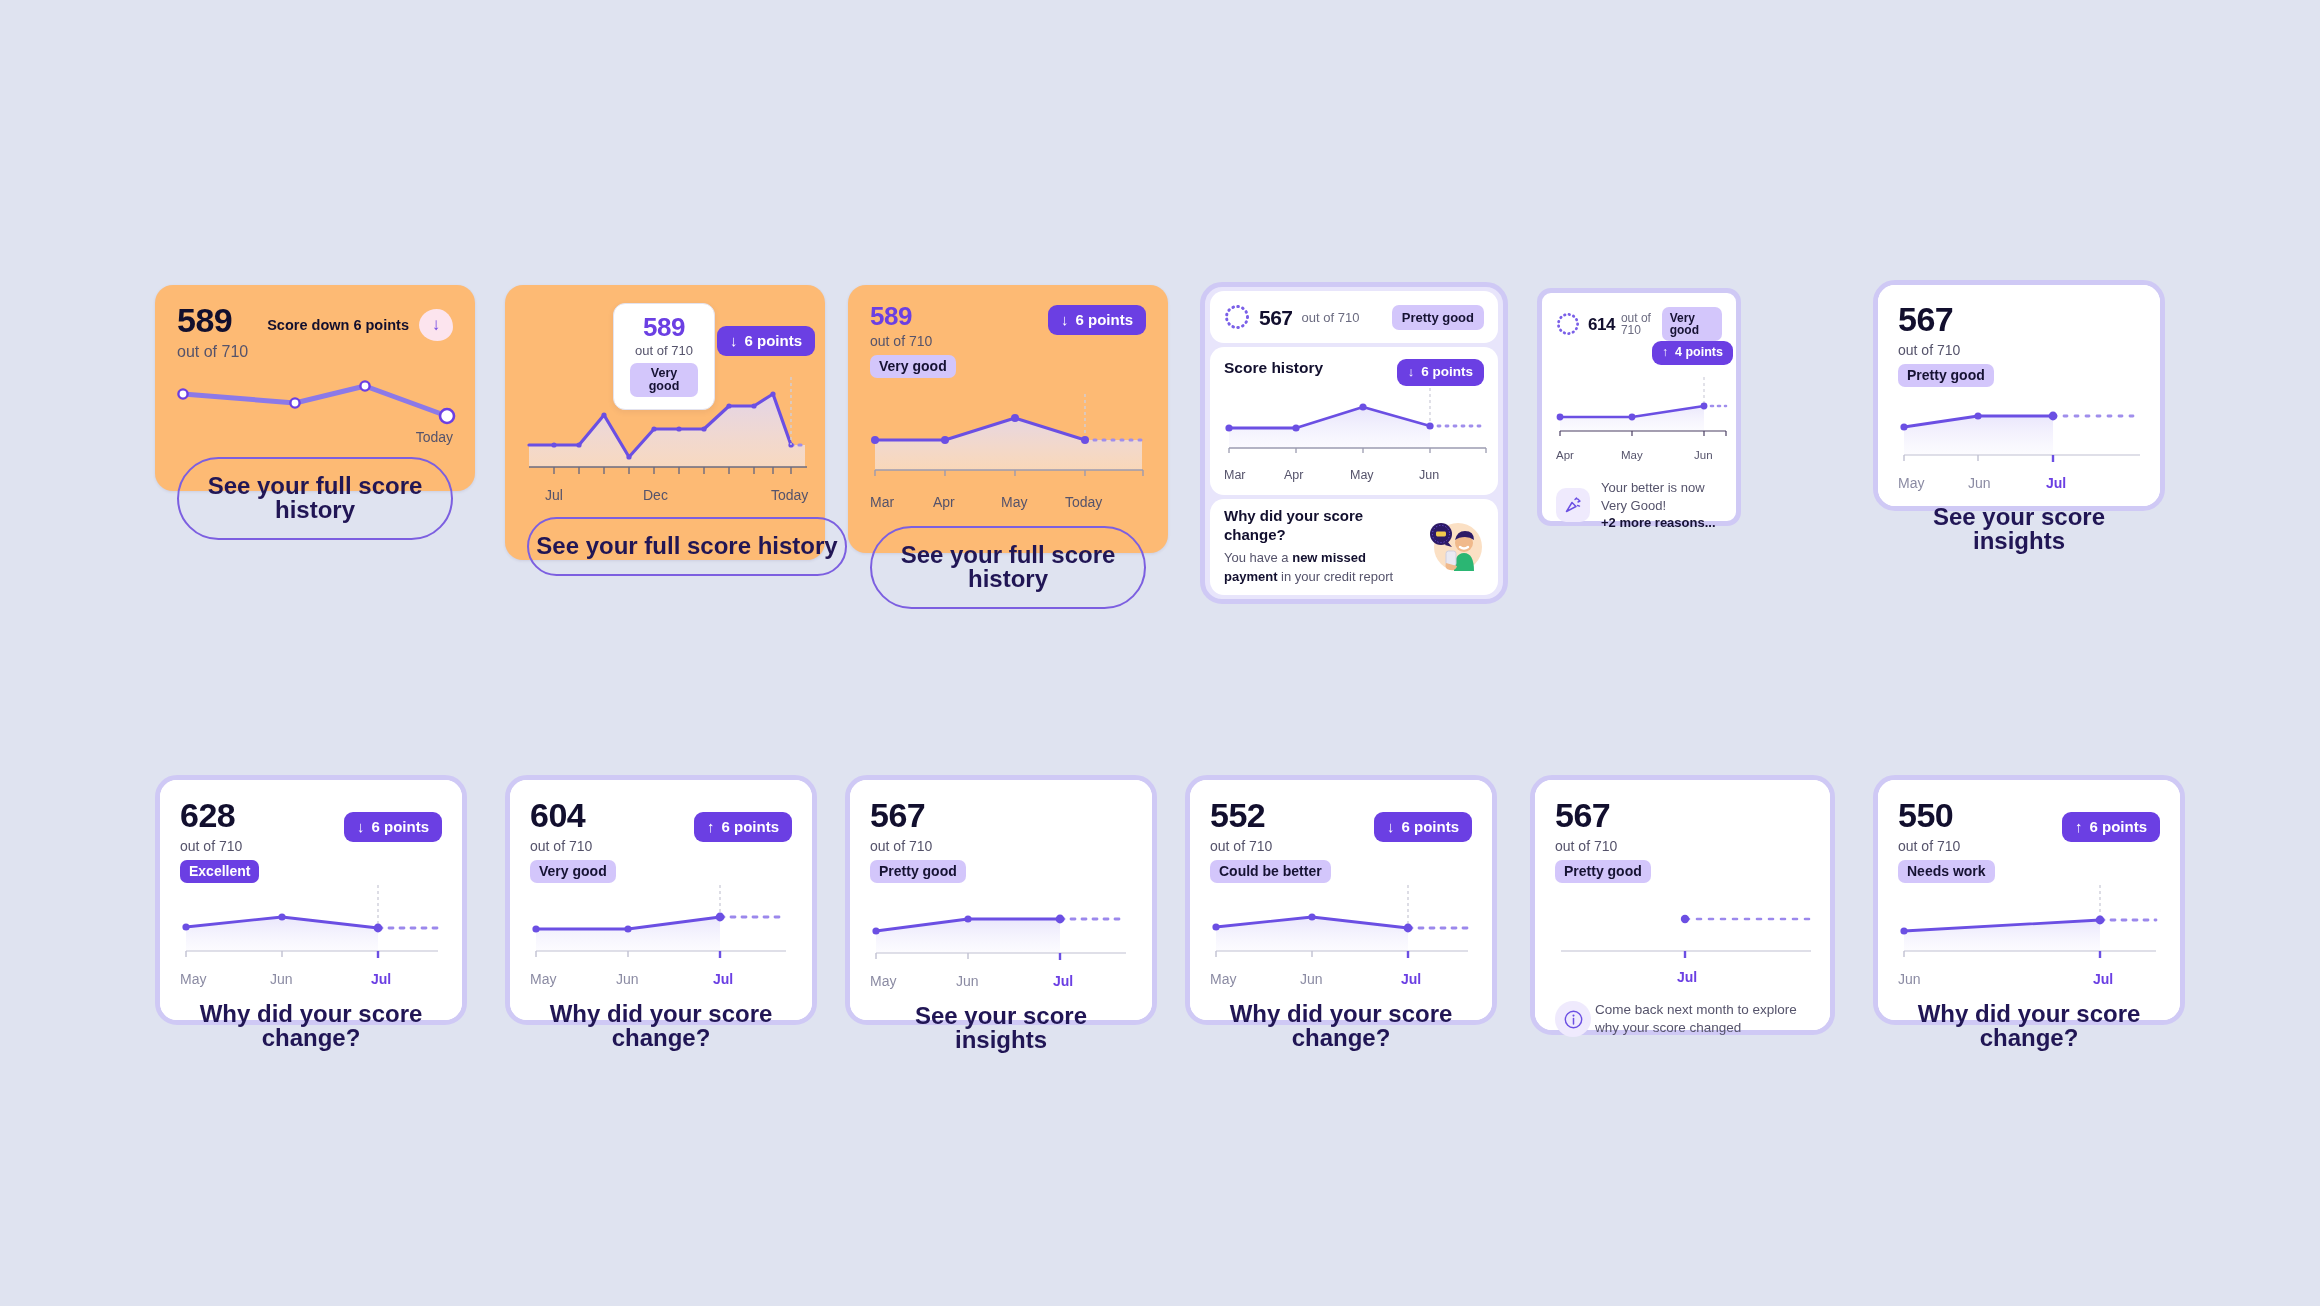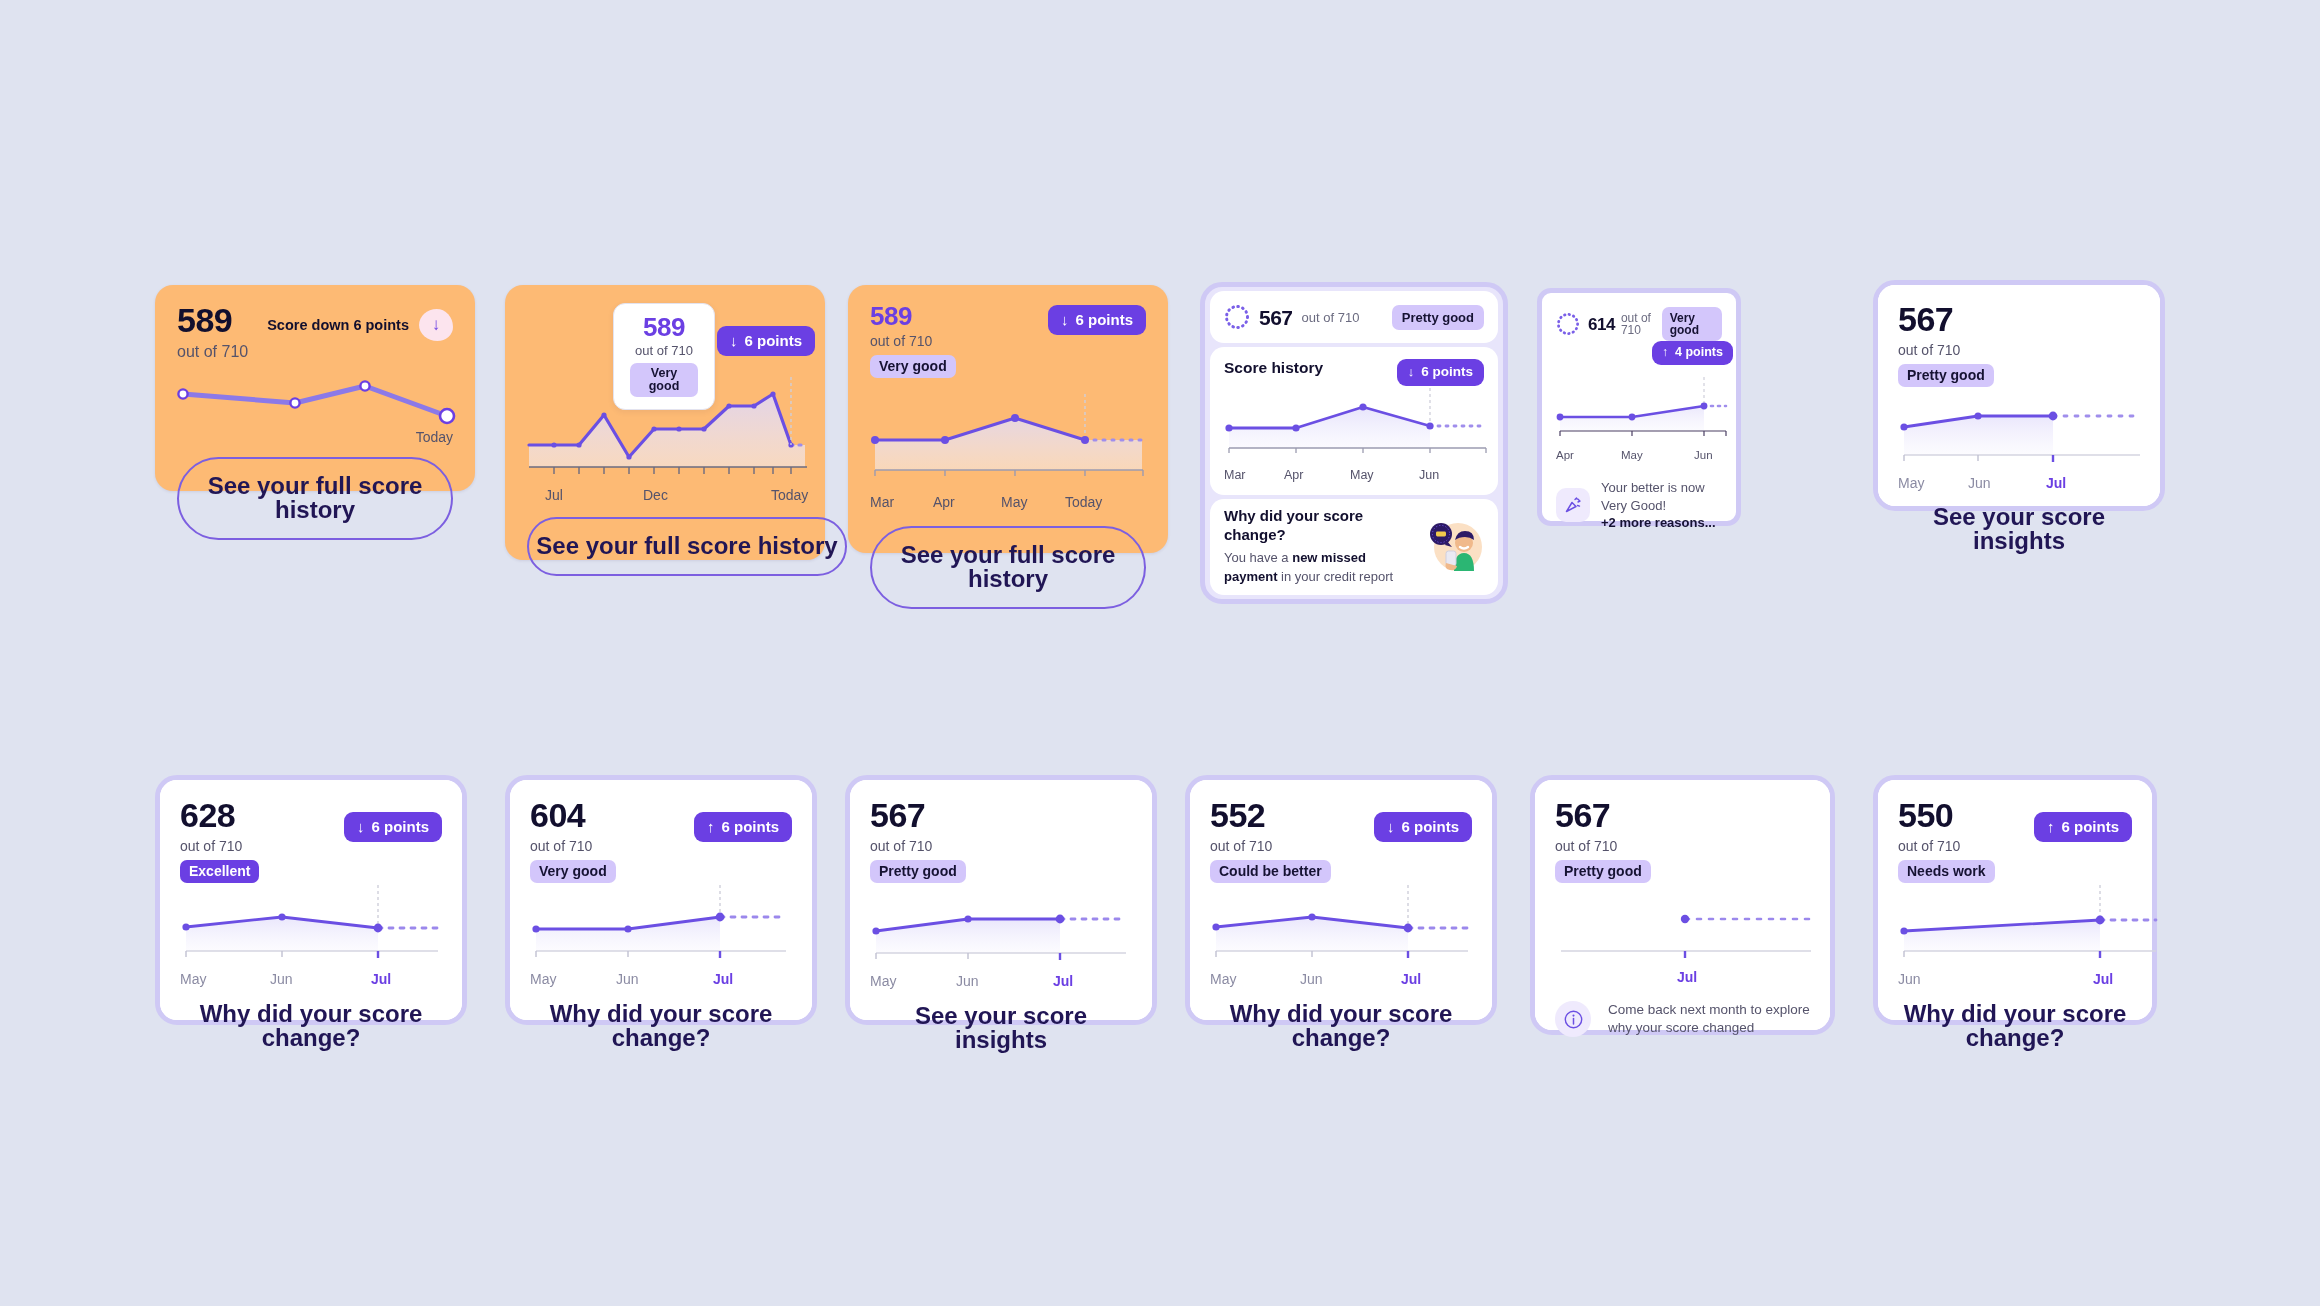--- a/index.html
+++ b/index.html
@@ -631,37 +631,37 @@
           <line x1="130" y1="30" x2="256" y2="30" stroke="#9b88ec" stroke-width="2.6" stroke-linecap="round" stroke-dasharray="4 8"></line>
           <circle cx="130" cy="30" r="4.2" fill="#6b4fe3"></circle>
           <line x1="6" y1="62" x2="256" y2="62" stroke="#d4d4e1" stroke-width="1.4"></line>
           <line x1="130" y1="62" x2="130" y2="69" stroke="#6b4fe3" stroke-width="2.4"></line>
         </svg>
       </div>
       <div style="position:relative;height:18px;margin-top:2px;">
         <span class="axis-lbl active" style="position:absolute;left:122px;">Jul</span>
       </div>
 
-      <div style="display:flex;align-items:center;gap:17px;margin-top:14px;">
+      <div style="display:flex;align-items:center;gap:4px;margin-top:14px;">
         <span class="noteicon" style="border-radius:50%;width:36px;height:36px;">
           <svg width="19" height="19" viewBox="0 0 19 19">
             <circle cx="9.5" cy="9.5" r="8.2" fill="none" stroke="#6b4fe3" stroke-width="1.4"></circle>
             <circle cx="9.5" cy="5.6" r="1.05" fill="#6b4fe3"></circle>
             <path d="M9.5 8.4 v5.6" stroke="#6b4fe3" stroke-width="1.5" stroke-linecap="round"></path>
           </svg>
         </span>
         <span class="notetxt" style="font-size:13.5px;">
           <span>Come back next month to explore</span><br>
           <span>why your score changed</span>
         </span>
       </div>
     </div>
   </div>
 
-  <div class="card ringed" style="left:1873px;top:775px;width:284px;height:250px;padding:0;">
+  <div class="card ringed" style="left:1873px;top:775px;width:312px;height:250px;padding:0;">
     <div style="position:absolute;inset:0;background:#fff;border-radius:17px;padding:18px 20px 0;">
       <div style="display:flex;align-items:flex-start;justify-content:space-between;">
         <div>
           <div class="score">550</div>
           <div class="outof" style="font-size:14px;">out of 710</div>
           <div style="margin-top:7px;"><span class="badge">Needs work</span></div>
         </div>
         <div class="pill" style="margin-top:14px;">
           <span class="arw">↑</span>
           <span>6 points</span>

